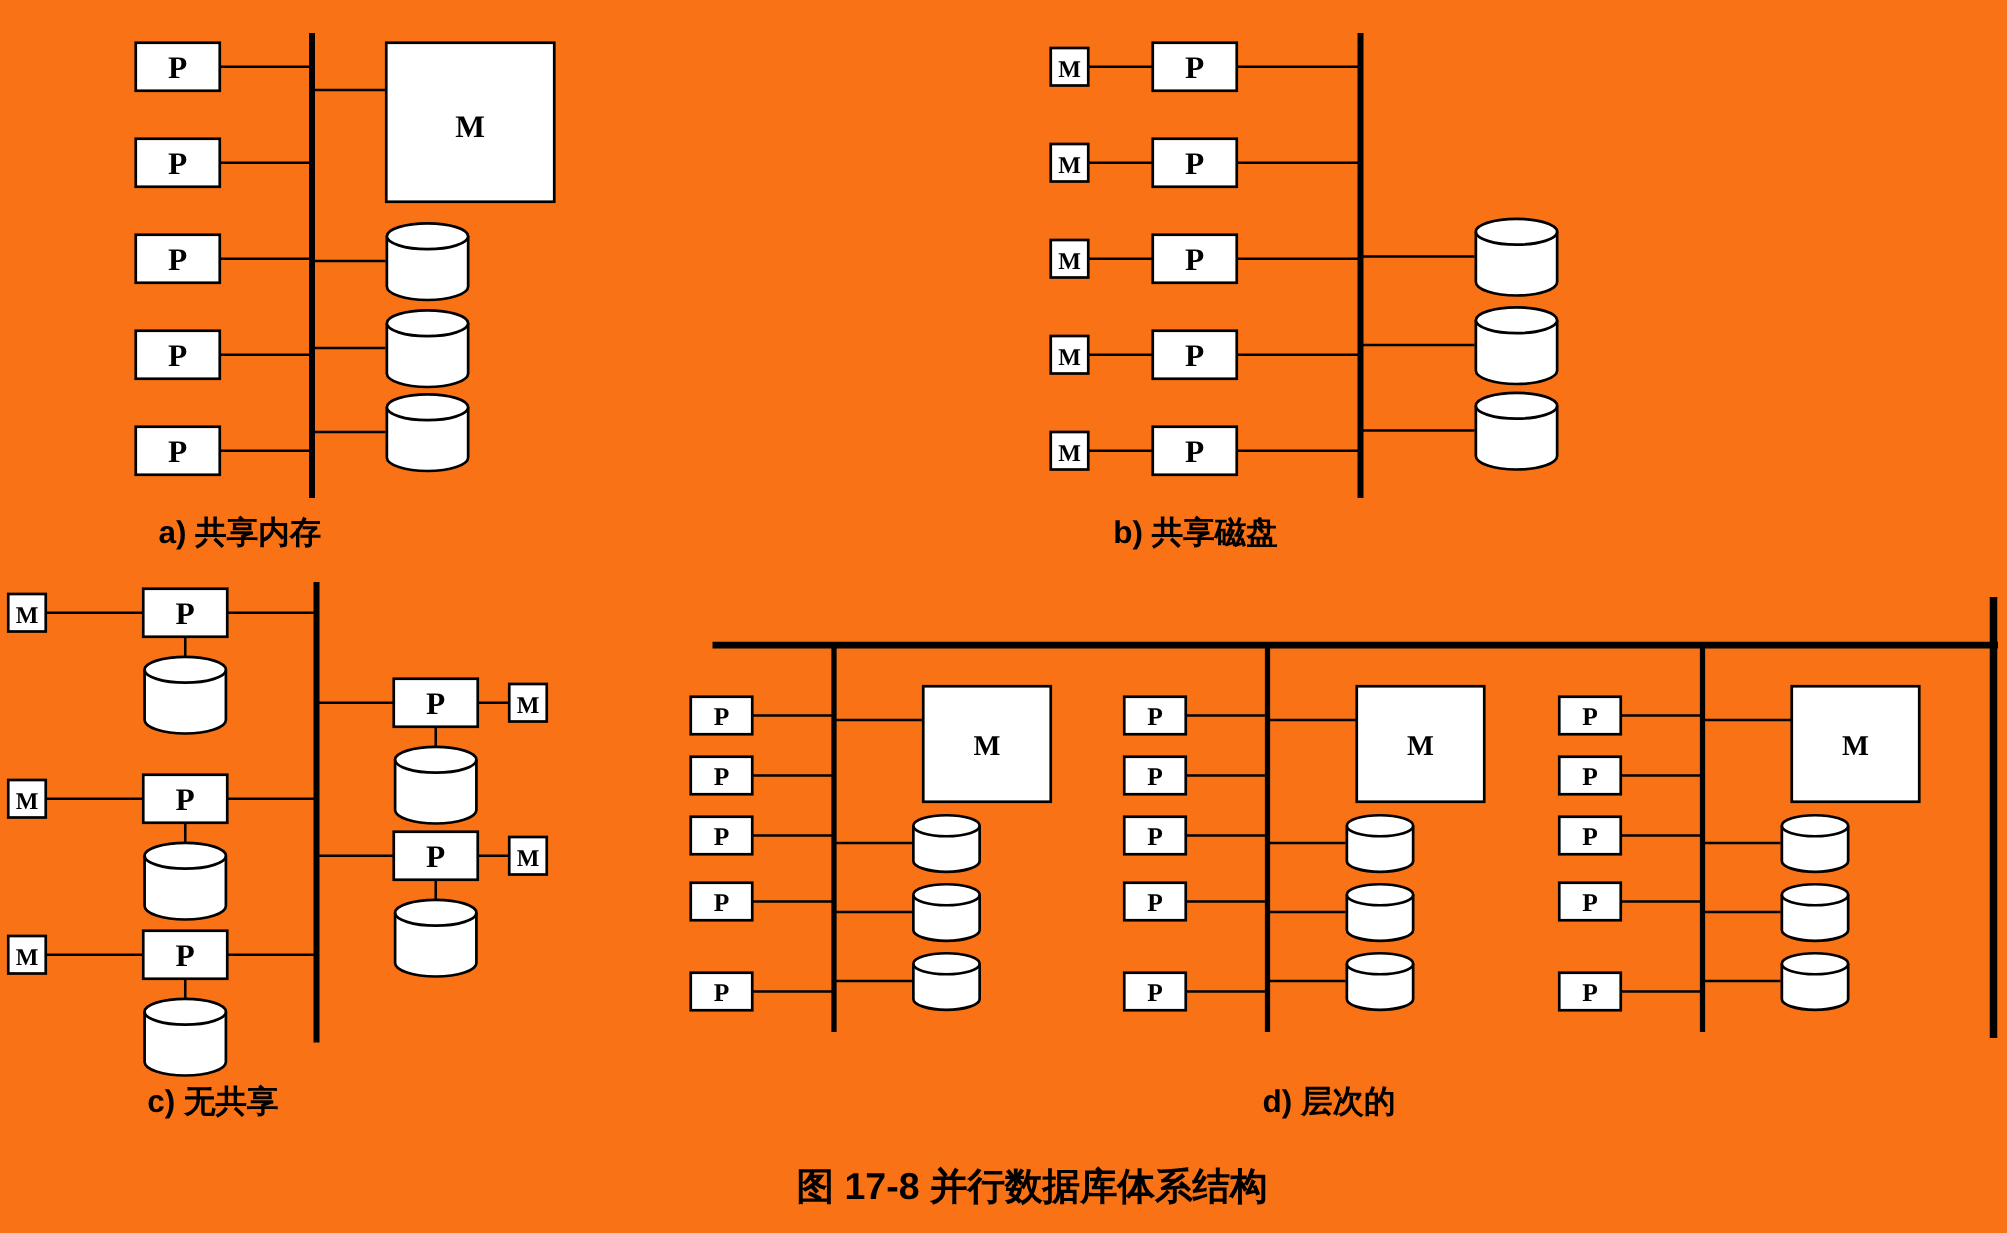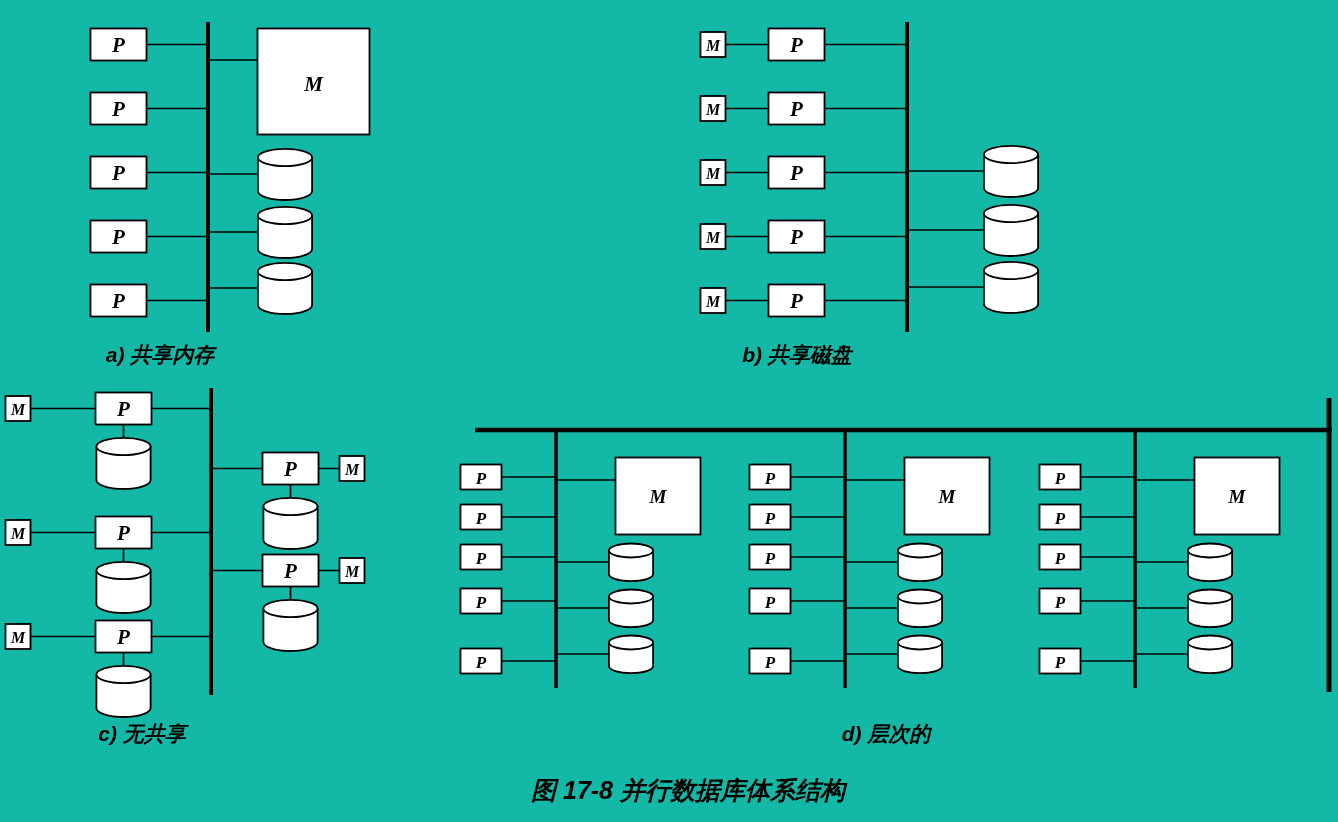--- a/index.html
+++ b/index.html
@@ -1,22 +1,21 @@
 <!DOCTYPE html>
 <html><head>
 <meta charset="utf-8">
 <style>
   html, body { margin: 0; padding: 0; background: #ffffff; }
   .page {
     position: relative;
     width: 1338px;
     height: 822px;
-    background: #14b8a6;
+    background: #f97316;
     font-family: "Liberation Sans", "DejaVu Sans", sans-serif;
-    font-style: italic;
   }
   svg { display: block; }
   svg .comp-label {
     font-family: "Liberation Serif", "DejaVu Serif", serif;
     font-weight: bold;
     fill: #000000;
     text-anchor: middle;
   }
   svg .caption {
     font-family: "Liberation Sans", "DejaVu Sans", sans-serif;

